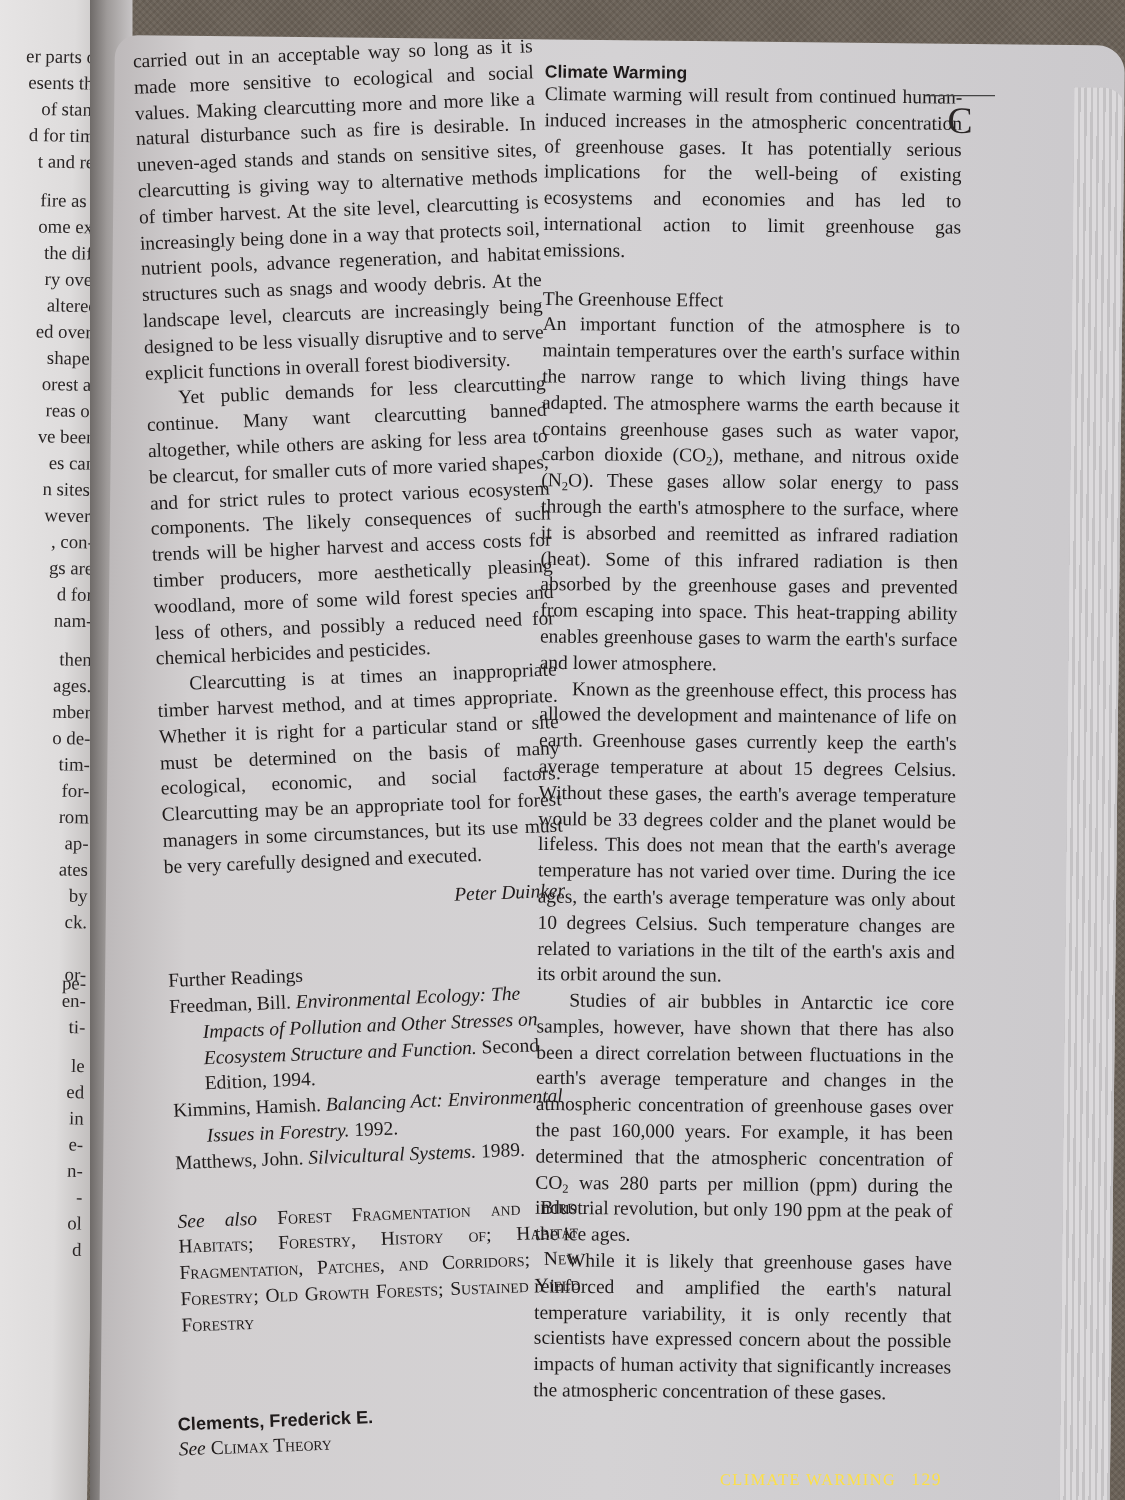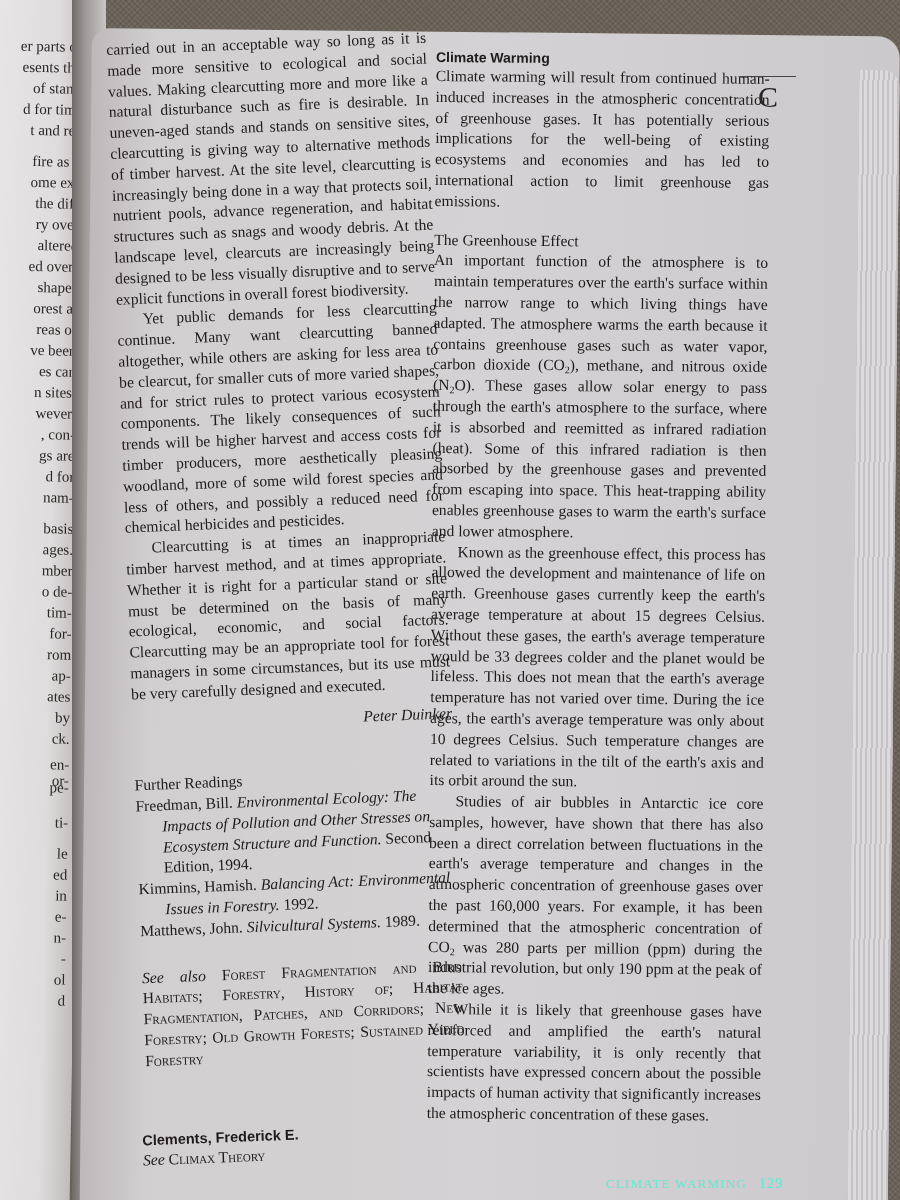--- a/index.html
+++ b/index.html
@@ -70,22 +70,22 @@
     font-family: "Liberation Sans", "DejaVu Sans", sans-serif;
     font-weight: bold; font-size: 14.5px; margin: 58px 0 0 -6px;
   }
   .entry-see { margin: 0 0 0 -6px; }
   .letter-tab {
     position: absolute; left: 740px; top: 76px; width: 56px;
     border-top: 1px solid #444;
     text-align: center; font-size: 30px; line-height: 40px; color: #2a2626;
   }
   .running-foot {
-    position: absolute; left: 606px; top: 1176px; font-size: 13px;
-    letter-spacing: 1.2px; color: #5eead4;
+    position: absolute; left: 576px; top: 1176px; font-size: 13px;
+    letter-spacing: 1.2px; color: #fde047;
   }
   .running-foot .pn { margin-left: 12px; font-size: 14px; }
   sub { font-size: 10px; vertical-align: -3px; line-height: 0; }
   i { font-style: italic; }
 </style>
 </head>
 <body>
 
 <div class="bg-fabric"></div>
 
@@ -107,34 +107,34 @@
     <div class="frag" style="top: 331px;">reas of</div>
     <div class="frag" style="top: 352px;">ve been</div>
     <div class="frag" style="top: 373px;">es can</div>
     <div class="frag" style="top: 394px;">n sites,</div>
     <div class="frag" style="top: 415px;">wever,</div>
     <div class="frag" style="top: 436px;">, con-</div>
     <div class="frag" style="top: 457px;">gs are</div>
     <div class="frag" style="top: 478px;">d for</div>
     <div class="frag" style="top: 499px;">nam-</div>
     <div class="frag" style="top: 520px;"></div>
-    <div class="frag" style="top: 530px;">basis</div>
+    <div class="frag" style="top: 530px;">then</div>
     <div class="frag" style="top: 551px;">ages.</div>
     <div class="frag" style="top: 572px; text-align: right;">mber</div>
     <div class="frag" style="top: 593px;">o de-</div>
     <div class="frag" style="top: 614px;">tim-</div>
     <div class="frag" style="top: 635px;">for-</div>
     <div class="frag" style="top: 656px;">rom</div>
     <div class="frag" style="top: 677px;">ap-</div>
     <div class="frag" style="top: 698px;">ates</div>
     <div class="frag" style="top: 719px;">by</div>
     <div class="frag" style="top: 740px;">ck.</div>
     <div class="frag" style="top: 761px; margin-top: 28px;">pe-</div>
     <div class="frag" style="top: 782px;">or-</div>
-    <div class="frag" style="top: 766px; margin-left: 48px;">en-</div>
+    <div class="frag" style="top: 803px; margin-left: 48px;">en-</div>
     <div class="frag" style="top: 824px;"></div>
     <div class="frag" style="top: 824px;">ti-</div>
     <div class="frag" style="top: 855px; text-align: right;">le</div>
     <div class="frag" style="top: 876px;">ed</div>
     <div class="frag" style="top: 897px;">in</div>
     <div class="frag" style="top: 918px;">e-</div>
     <div class="frag" style="top: 939px;">n-</div>
     <div class="frag" style="top: 960px;">-</div>
     <div class="frag" style="top: 981px;">ol</div>
     <div class="frag" style="top: 1002px;">d</div>

